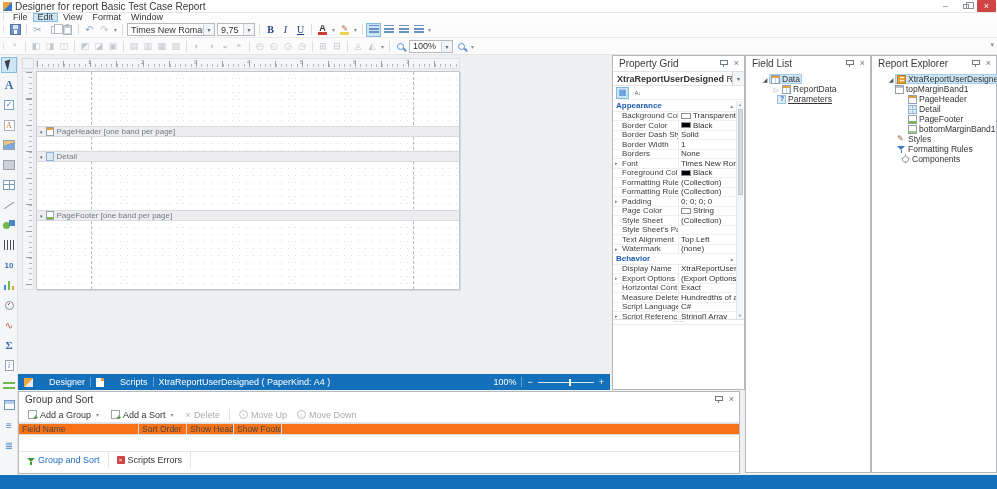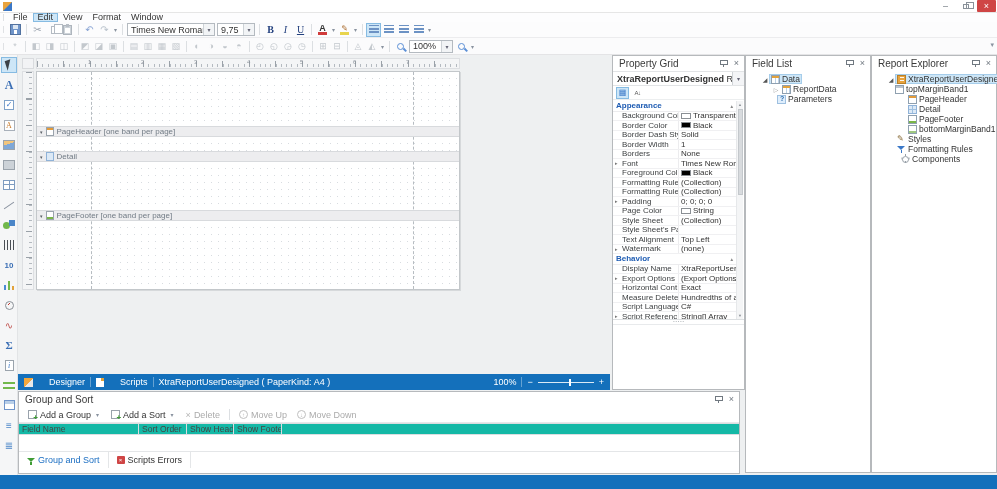--- a/index.html
+++ b/index.html
@@ -185,38 +185,39 @@
 
   
   #gsort { left:18px; top:391px; width:722px; height:83px; }
   #gs-toolbar { height:16px; display:flex; align-items:center; gap:2px; padding-left:5px; border-bottom:1px solid #e8e8ea; font-size:9px; }
   .gs-btn { display:flex; align-items:center; gap:3px; padding:0 4px; color:#333; }
   .gs-btn.dis { color:#ababab; }
   .gi-box { width:9px; height:9px; border:1px solid #9aa3ac; background:#fff; position:relative; }
   .gi-box::after { content:'+'; position:absolute; right:-2px; bottom:-4px; color:#3f9c35; font-weight:bold; font-size:8px; }
   .gi-x { color:#b6b6b6; font-size:9px; }
   .gi-circ { width:9px; height:9px; border-radius:50%; border:1px solid #c0c0c0; color:#b8b8b8; font-size:6px; display:grid; place-items:center; }
-  #gs-header { height:12px; display:flex; background:#14b8a6; border-top:1px solid #dbdde0; border-bottom:1px solid #dbdde0; font-size:8.5px; color:#444; }
+  #gs-header { height:12px; display:flex; background:#f97316; border-top:1px solid #dbdde0; border-bottom:1px solid #dbdde0; font-size:8.5px; color:#444; }
   .gs-col { padding-left:3px; border-right:1px solid #dbdde0; display:flex; align-items:center; white-space:nowrap; overflow:hidden; }
   #gs-body { height:17px; border-bottom:1px solid #e4e6e8; }
   #gs-tabs { height:16px; display:flex; align-items:center; font-size:9px; }
   .gs-tab { display:flex; align-items:center; gap:3px; padding:0 8px; height:100%; border-right:1px solid #e4e6e8; }
   .gs-tab.active { color:#1b6ec2; }
   .gi-funnel { width:0; height:0; border-left:4px solid transparent; border-right:4px solid transparent; border-top:4px solid #3f9c35; position:relative; }
   .gi-funnel::after { content:''; position:absolute; left:-1px; top:0; width:2px; height:3px; background:#3f9c35; }
   .gi-err { width:8px; height:8px; background:#cf4545; color:#fff; font-size:6px; line-height:8px; text-align:center; border-radius:1px; }
 
   
   #statusbar { position:absolute; left:0; bottom:0; width:997px; height:14px; background:#1470bb; }
 </style>
 </head>
 <body>
 
 <div id="titlebar">
   <span class="appico"></span>
+  <span class="ttl">Designer for report Basic Test Case Report</span>
   <span class="winbtn wb-min">–</span>
   <span class="winbtn wb-rest">
       <span class="rest-g"></span>
     </span>
   <span class="winbtn wb-close">×</span>
 </div>
 
 <div id="menubar">
   <span class="grip"></span>
 <span class="menu-item">File</span>
@@ -713,21 +714,21 @@
           <span>Data</span>
         </span>
       </div>
       <div class="trow" style="padding-left: 13px;">
         <span class="texp col">▷</span>
         <span class="tsel">
           <span class="ti ti-table"></span>
           <span>ReportData</span>
         </span>
       </div>
-      <div class="trow" style="padding-left: 8px;">
+      <div class="trow" style="padding-left: 8px; text-decoration: underline;">
         <span class="texp"></span>
         <span class="tsel">
           <span class="ti ti-param"></span>
           <span>Parameters</span>
         </span>
       </div>
     </div>
 </div>
 
 <div id="rexp" class="panel">

